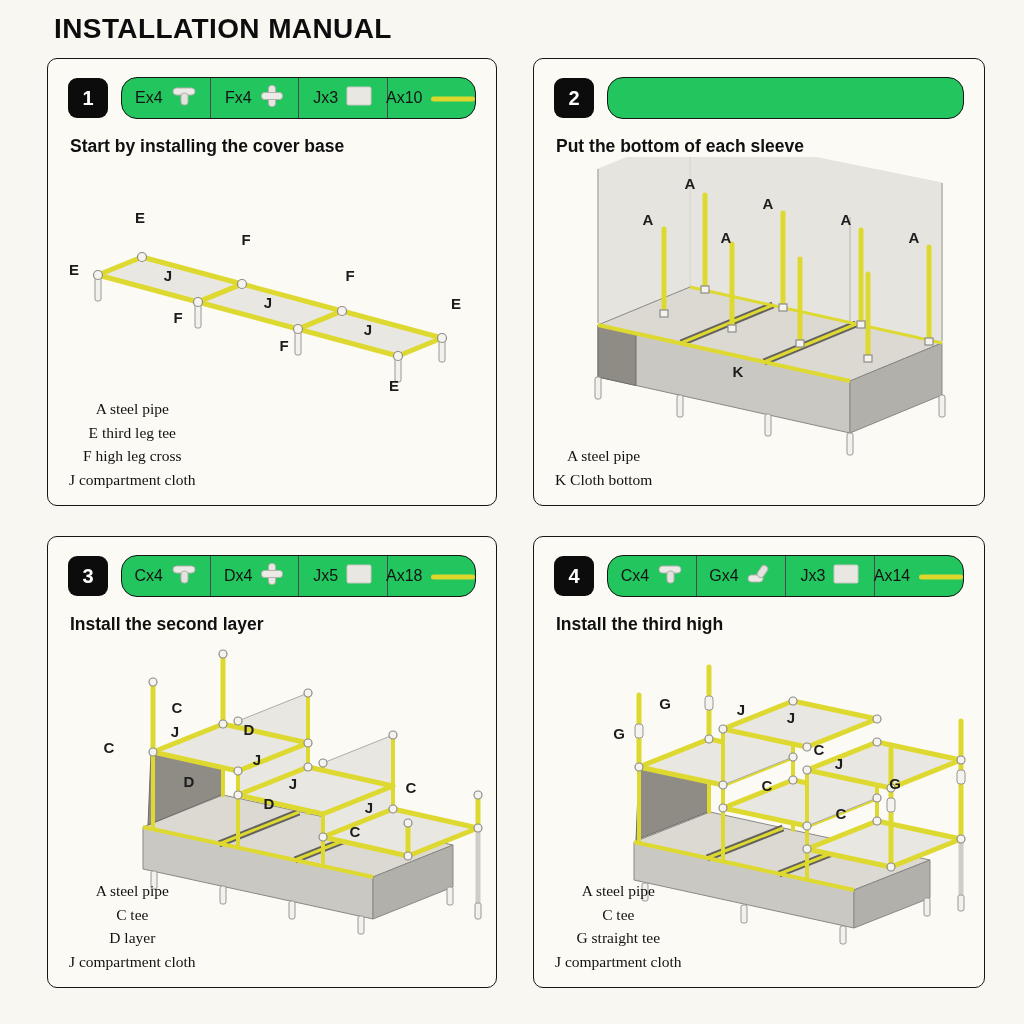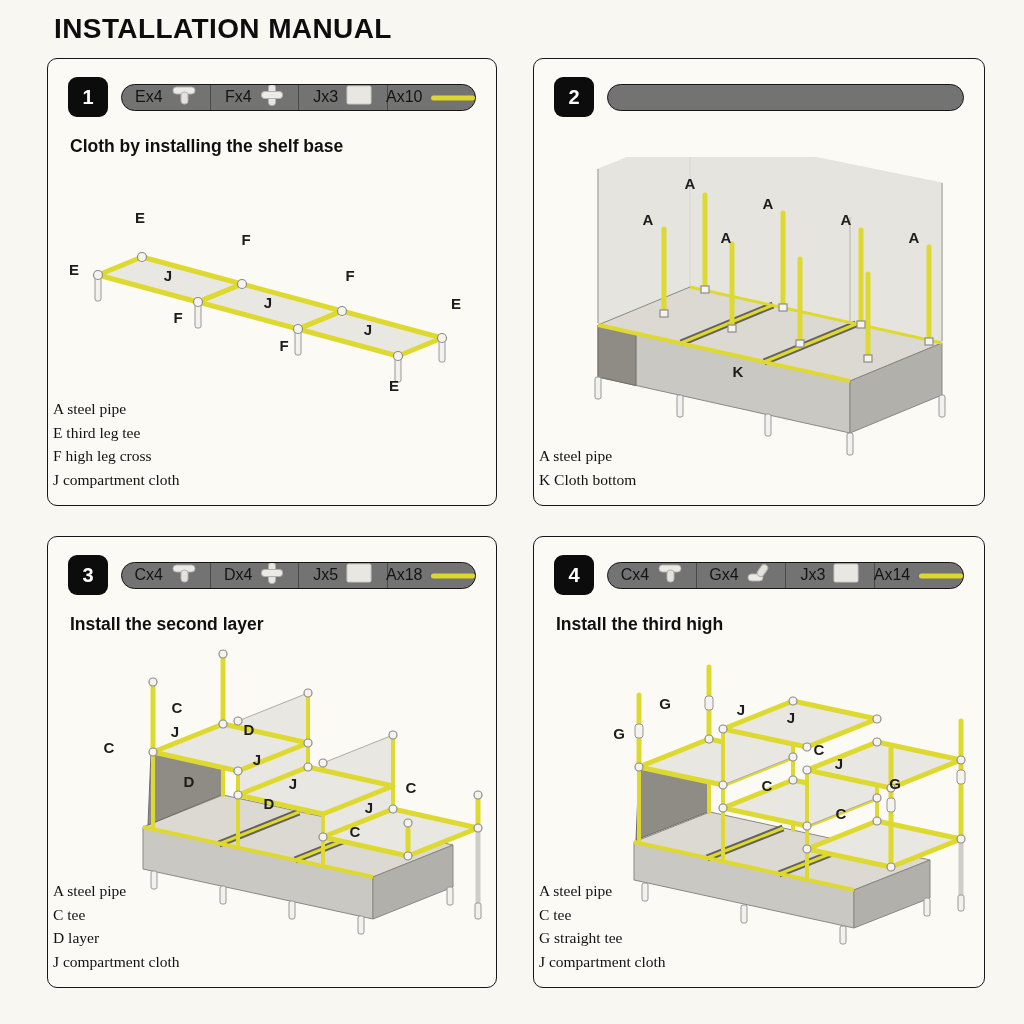--- a/index.html
+++ b/index.html
@@ -23,42 +23,42 @@
   #panel3 { left:47px;  top:536px; width:450px; height:452px; }
   #panel4 { left:533px; top:536px; width:452px; height:452px; }
 
   .panel-header { position:absolute; top:18px; left:20px; right:20px; display:flex; align-items:center; gap:13px; }
   .step-badge {
     width:40px; height:40px; background:#0c0c0c; border-radius:9px;
     color:#fff; font-size:20px; font-weight:700;
     display:flex; align-items:center; justify-content:center; flex:0 0 auto;
   }
   .parts-box {
-    flex:1; height:27px; border:1.6px solid #161616; border-radius:16px;
-    display:flex; align-items:stretch; overflow:hidden; background:#737373;
+    flex:1; height:42px; border:1.6px solid #161616; border-radius:16px;
+    display:flex; align-items:stretch; overflow:hidden; background:#22c55e;
   }
   .part { flex:1; display:flex; align-items:center; justify-content:center; gap:8px; min-width:0; }
   .part + .part { border-left:1.2px solid #4a4a4a; }
   .part-label { font-size:16px; color:#141414; font-weight:500; white-space:nowrap; }
 
   .instruction { position:absolute; top:77px; left:22px; font-size:17.5px; font-weight:700; color:#101010; }
 
   .diagram { position:absolute; }
   #panel1 .diagram { top:118px; left:8px; width:432px; height:228px; }
   #panel2 .diagram { top:98px;  left:6px; width:440px; height:305px; }
   #panel3 .diagram { top:100px; left:5px; width:440px; height:312px; }
   #panel4 .diagram { top:100px; left:5px; width:440px; height:312px; }
   .diagram svg { width:100%; height:100%; display:block; overflow:hidden; }
 
   .dlabel {
     position:absolute; transform:translate(-50%,-50%);
     font-size:15px; font-weight:600; color:#1c1c1c; white-space:nowrap;
   }
 
-  .legend { position:absolute; left:5px; bottom:14px; font-family:"Liberation Serif", serif; font-size:15.5px; color:#111; }
+  .legend { position:absolute; left:21px; bottom:14px; font-family:"Liberation Serif", serif; font-size:15.5px; color:#111;text-align:center; }
   .legend div { line-height:23.5px; }
 
   
   .cloth { fill:#e9e7e1; stroke:#aeaca6; stroke-width:1; }
   .leg   { fill:#f2f1ed; stroke:#9a9894; stroke-width:1; }
   .conn  { fill:#f4f3ef; stroke:#8e8c87; stroke-width:1.2; }
   .pipe  { stroke:#ded931; stroke-linecap:round; fill:none; }
   .pipeoutline { stroke:#ded931; stroke-width:5; stroke-linejoin:round; fill:none; }
   .darkface { fill:#8e8c85; stroke:#6f6d67; stroke-width:1; }
   .gconn { fill:#f4f3ef; stroke:#98968f; stroke-width:1; }
@@ -93,21 +93,21 @@
             </svg></span>
       </div>
       <div class="part">
         <span class="part-label">Ax10</span>
         <span><svg width="46" height="8" viewBox="0 0 46 8">
               <rect x="1" y="1.5" width="44" height="5" rx="2.5" fill="#ddd72c"></rect>
             </svg></span>
       </div>
     </div>
   </div>
-  <div class="instruction">Cloth by installing the shelf base</div>
+  <div class="instruction">Start by installing the cover base</div>
 
   <div class="diagram">
     <svg viewBox="0 0 432 228">
       <g>
         <rect class="leg" x="39" y="98" width="6" height="26" rx="2"></rect>
           <rect class="leg" x="83" y="80" width="6" height="24" rx="2"></rect>
         <rect class="leg" x="139" y="125" width="6" height="26" rx="2"></rect>
           <rect class="leg" x="183" y="107" width="6" height="24" rx="2"></rect>
         <rect class="leg" x="239" y="152" width="6" height="26" rx="2"></rect>
           <rect class="leg" x="283" y="134" width="6" height="24" rx="2"></rect>
@@ -155,20 +155,21 @@
     <div>J compartment cloth</div>
   </div>
 </section>
 
 <section class="panel" id="panel2">
   <div class="panel-header">
     <div class="step-badge">2</div>
     <div class="parts-box">
     </div>
   </div>
+  <div class="instruction">Put the bottom of each sleeve</div>
 
   <div class="diagram">
     <svg viewBox="0 0 440 305">
       <g>
         <polygon points="150,130 402,186 402,26 150,-25" fill="#b9b7b0" opacity="0.32" stroke="#b4b2ab"></polygon>
         <polygon points="58,168 150,130 150,-25 58,12" fill="#aeaca5" opacity="0.28" stroke="#b4b2ab"></polygon>
         <line x1="310" y1="60" x2="310" y2="222" stroke="#c6c4bd" stroke-width="1.5"></line>
         <line x1="402" y1="26" x2="402" y2="184" stroke="#b4b2ab" stroke-width="1.5"></line>
         <line x1="58" y1="12" x2="58" y2="166" stroke="#b4b2ab" stroke-width="1.5"></line>
       </g>

